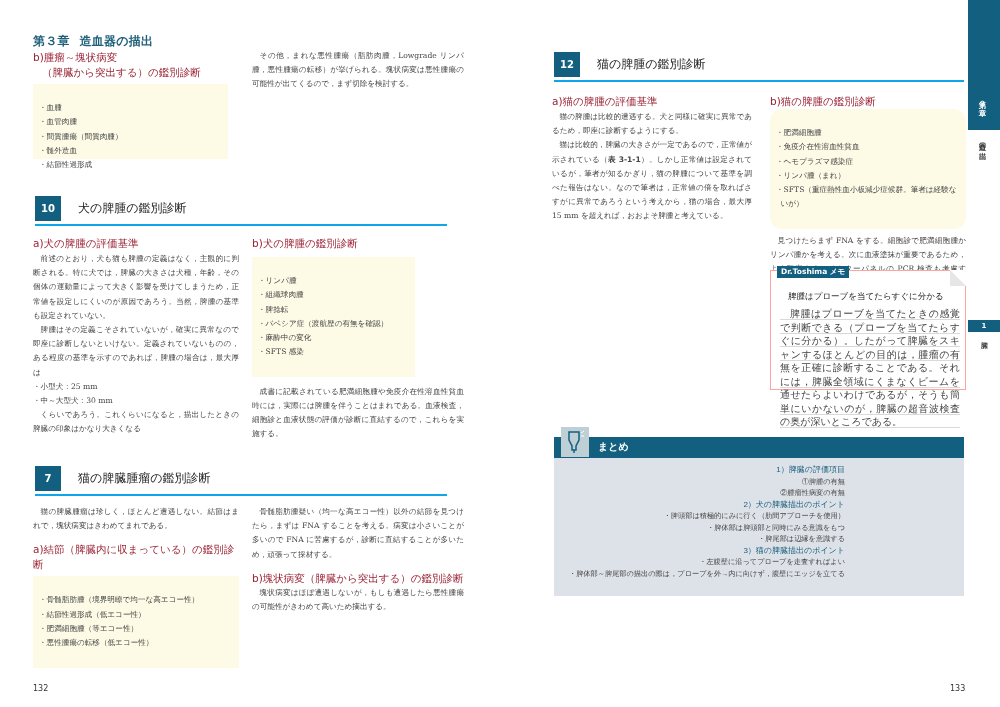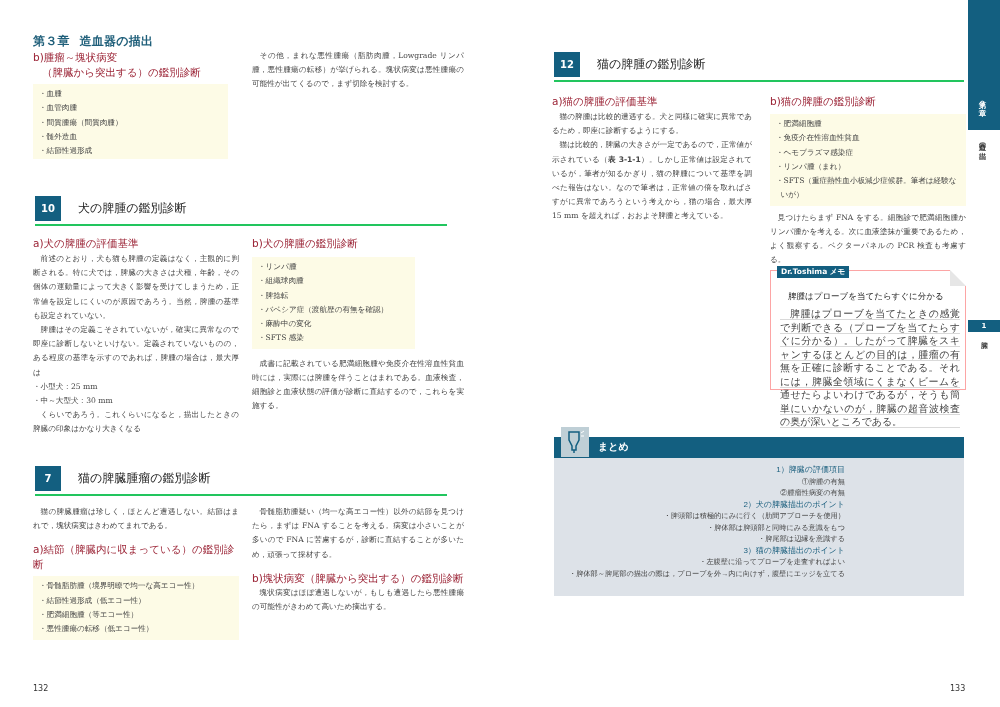--- a/index.html
+++ b/index.html
@@ -7,28 +7,28 @@
   body { position: relative; font-family: "DejaVu Serif", serif; color: #333; }
   .abs { position: absolute; }
   .sans { font-family: "DejaVu Sans", "Liberation Sans", sans-serif; }
 
   .chapter-header { left: 33px; top: 33px; font-size: 12px; color: #1f5f7a; font-weight: bold; font-family: "DejaVu Sans", sans-serif; letter-spacing: 0.2px; }
   .chapter-header span { margin-right: 10px; }
 
   .sub-heading { font-family: "DejaVu Sans", sans-serif; font-size: 10.5px; color: #9b2335; line-height: 15px; }
   .sub-heading .indent { display: block; padding-left: 9px; }
 
-  .list-box { background: #fdfbe6; padding: 3px 6px; }
+  .list-box { background: #fdfbe6; padding: 17px 6px; }
   .list-box li { list-style: none; font-size: 7.6px; line-height: 14.3px; color: #444; }
 
   .body-text { font-size: 7.6px; line-height: 14.2px; color: #444; text-align: justify; }
   .body-text p { text-indent: 1em; }
   .body-text p.noindent { text-indent: 0; }
 
-  .section-head { display: flex; align-items: center; border-bottom: 2px solid #22c55e; padding-bottom: 3px; }
+  .section-head { display: flex; align-items: center; border-bottom: 2px solid #0ea5e9; padding-bottom: 3px; }
   .section-num { background: #135f80; color: #fff; font-family: "DejaVu Sans", sans-serif; font-weight: bold; font-size: 10px; width: 26px; height: 25px; display: flex; align-items: center; justify-content: center; }
   .section-title { font-family: "DejaVu Sans", sans-serif; font-size: 12px; color: #222; margin-left: 17px; }
 
   .memo-box { left: 770px; top: 270px; width: 196px; height: 120px; border: 1px solid #fca5a5; background: #fff; }
   .memo-tag { position: absolute; left: 6px; top: -5px; background: #135f80; color: #fff; font-family: "DejaVu Sans", sans-serif; font-weight: bold; font-size: 7.5px; padding: 1px 4px; }
   .memo-fold { position: absolute; right: -1px; top: -1px; width: 0; height: 0; border-top: 16px solid #fff; border-left: 16px solid #e6e6e6; }
   .memo-title { position: absolute; left: 17px; top: 20px; font-family: "DejaVu Sans", sans-serif; font-size: 8.5px; color: #222; }
   .memo-text { position: absolute; left: 9px; top: 36px; width: 180px; font-family: "DejaVu Sans", sans-serif; font-size: 10px; line-height: 13.5px; color: #444; text-indent: 1em; text-align: justify; }
   .memo-text-lines { background-image: repeating-linear-gradient(to bottom, transparent 0, transparent 12.5px, #d9d9d9 12.5px, #d9d9d9 13.5px); }
 
@@ -143,21 +143,21 @@
 <div class="abs" style="left:552px; top:94px; width:200px;">
   <div class="sub-heading">a)猫の脾腫の評価基準</div>
   <div class="body-text" style="margin-top:1px;">
     <p>猫の脾腫は比較的遭遇する。犬と同様に確実に異常であるため，即座に診断するようにする。</p>
     <p><span>猫は比較的，脾臓の大きさが一定であるので，正常値が示されている（</span><b class="sans">表 3-1-1</b><span>）。しかし正常値は設定されているが，筆者が知るかぎり，猫の脾腫について基準を調べた報告はない。なので筆者は，正常値の倍を取ればさすがに異常であろうという考えから，猫の場合，最大厚 15 mm を超えれば，おおよそ脾腫と考えている。</span></p>
   </div>
 </div>
 
 <div class="abs" style="left:770px; top:94px; width:196px;">
   <div class="sub-heading">b)猫の脾腫の鑑別診断</div>
-  <ul class="list-box" style="margin-top:5px;">
+  <ul class="list-box" style="border-radius:12px;">
     <li>・肥満細胞腫</li>
     <li>・免疫介在性溶血性貧血</li>
     <li>・ヘモプラズマ感染症</li>
     <li>・リンパ腫（まれ）</li>
     <li style="padding-left:0.6em; text-indent:-0.6em;">・SFTS（重症熱性血小板減少症候群。筆者は経験ないが）</li>
   </ul>
   <div class="body-text" style="margin-top:5px;">
     <p>見つけたらまず FNA をする。細胞診で肥満細胞腫かリンパ腫かを考える。次に血液塗抹が重要であるため，よく観察する。ベクターパネルの PCR 検査も考慮する。</p>
   </div>
 </div>

